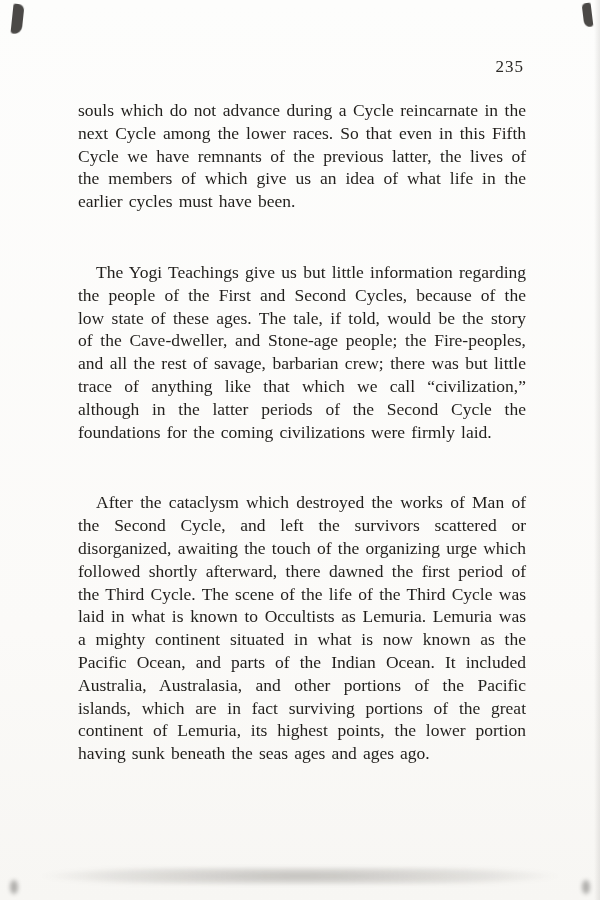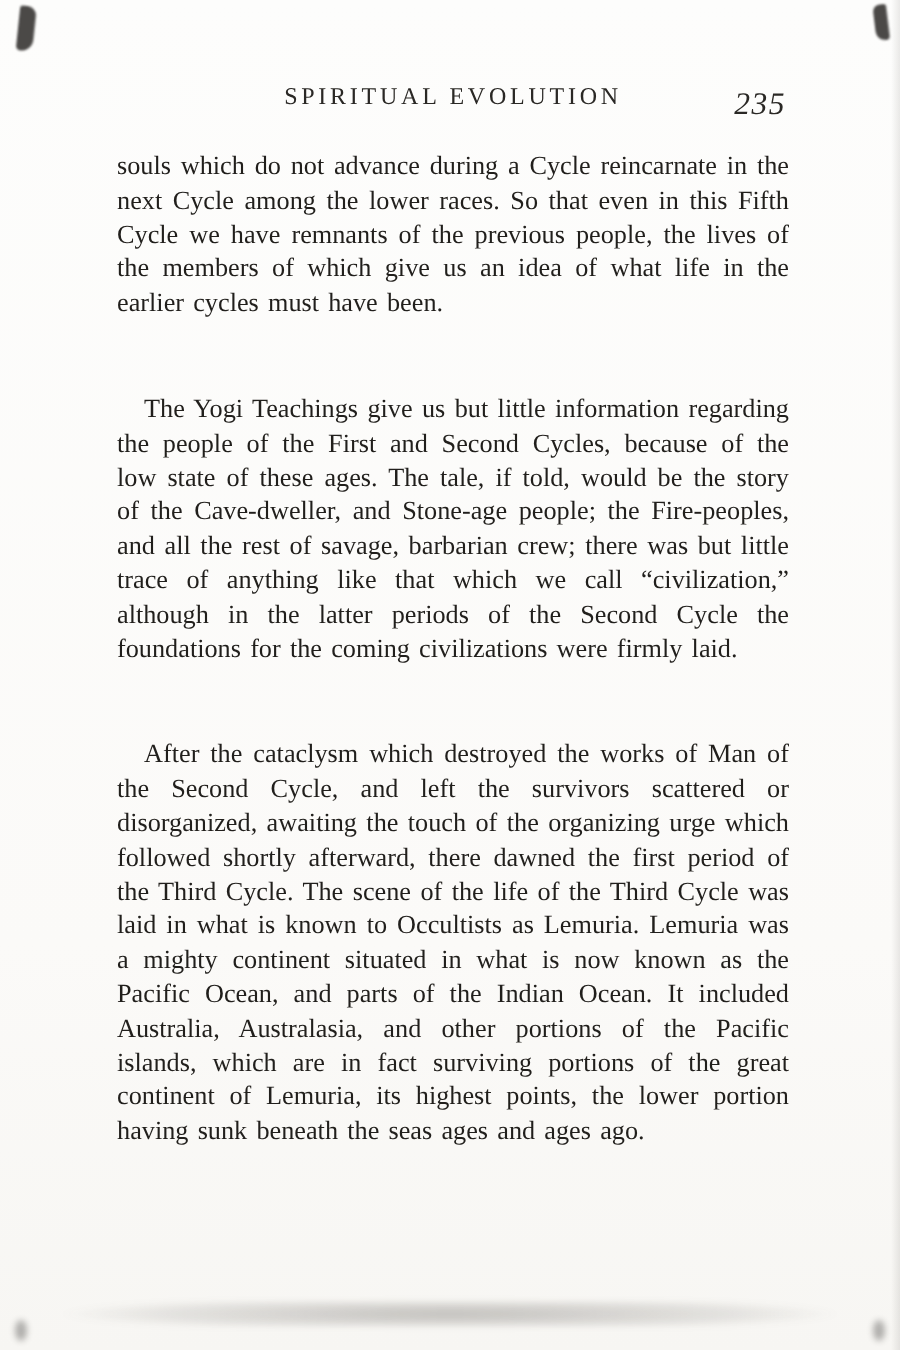--- a/index.html
+++ b/index.html
@@ -82,24 +82,23 @@
     text-align: center;
     font-size: 16px;
     letter-spacing: 2.5px;
     color: #2a2825;
     white-space: nowrap;
   }
   .page-number {
     position: absolute;
     right: 2px;
     top: 1px;
-    font-size: 21px;
+    font-size: 17px;
     letter-spacing: 1px;
     color: #2a2825;
-    font-style: italic;
   }
 
   
   .text-block {
     position: absolute;
     top: 99px;
     left: 78px;
     width: 448px;
   }
   .text-block p {
@@ -121,23 +120,22 @@
 <div class="scan-page">
 
   <div class="corner-mark tl"></div>
   <div class="corner-mark tr"></div>
   <div class="corner-mark bl"></div>
   <div class="corner-mark br"></div>
   <div class="bottom-shadow"></div>
   <div class="edge-shadow-right"></div>
 
   <div class="running-head-row">
-    <span class="running-head">SPIRITUAL EVOLUTION</span>
     <span class="page-number">235</span>
   </div>
 
   <div class="text-block">
-    <p>souls which do not advance during a Cycle reincarnate in the next Cycle among the lower races.  So that even in this Fifth Cycle we have remnants of the previous people, the lives of the members of which give us an idea of what life in the earlier cycles must have been.</p>
+    <p>souls which do not advance during a Cycle reincarnate in the next Cycle among the lower races.  So that even in this Fifth Cycle we have remnants of the previous latter, the lives of the members of which give us an idea of what life in the earlier cycles must have been.</p>
     <p class="indent">The Yogi Teachings give us but little information regarding the people of the First and Second Cycles, because of the low state of these ages.  The tale, if told, would be the story of the Cave-dweller, and Stone-age people; the Fire-peoples, and all the rest of savage, barbarian crew; there was but little trace of anything like that which we call “civilization,” although in the latter periods of the Second Cycle the foundations for the coming civilizations were firmly laid.</p>
     <p class="indent">After the cataclysm which destroyed the works of Man of the Second Cycle, and left the survivors scattered or disorganized, awaiting the touch of the organizing urge which followed shortly afterward, there dawned the first period of the Third Cycle.  The scene of the life of the Third Cycle was laid in what is known to Occultists as Lemuria.  Lemuria was a mighty continent situated in what is now known as the Pacific Ocean, and parts of the Indian Ocean.  It included Australia, Australasia, and other portions of the Pacific islands, which are in fact surviving portions of the great continent of Lemuria, its highest points, the lower portion having sunk beneath the seas ages and ages ago.</p>
   </div>
 
 </div>
 
 </body></html>

